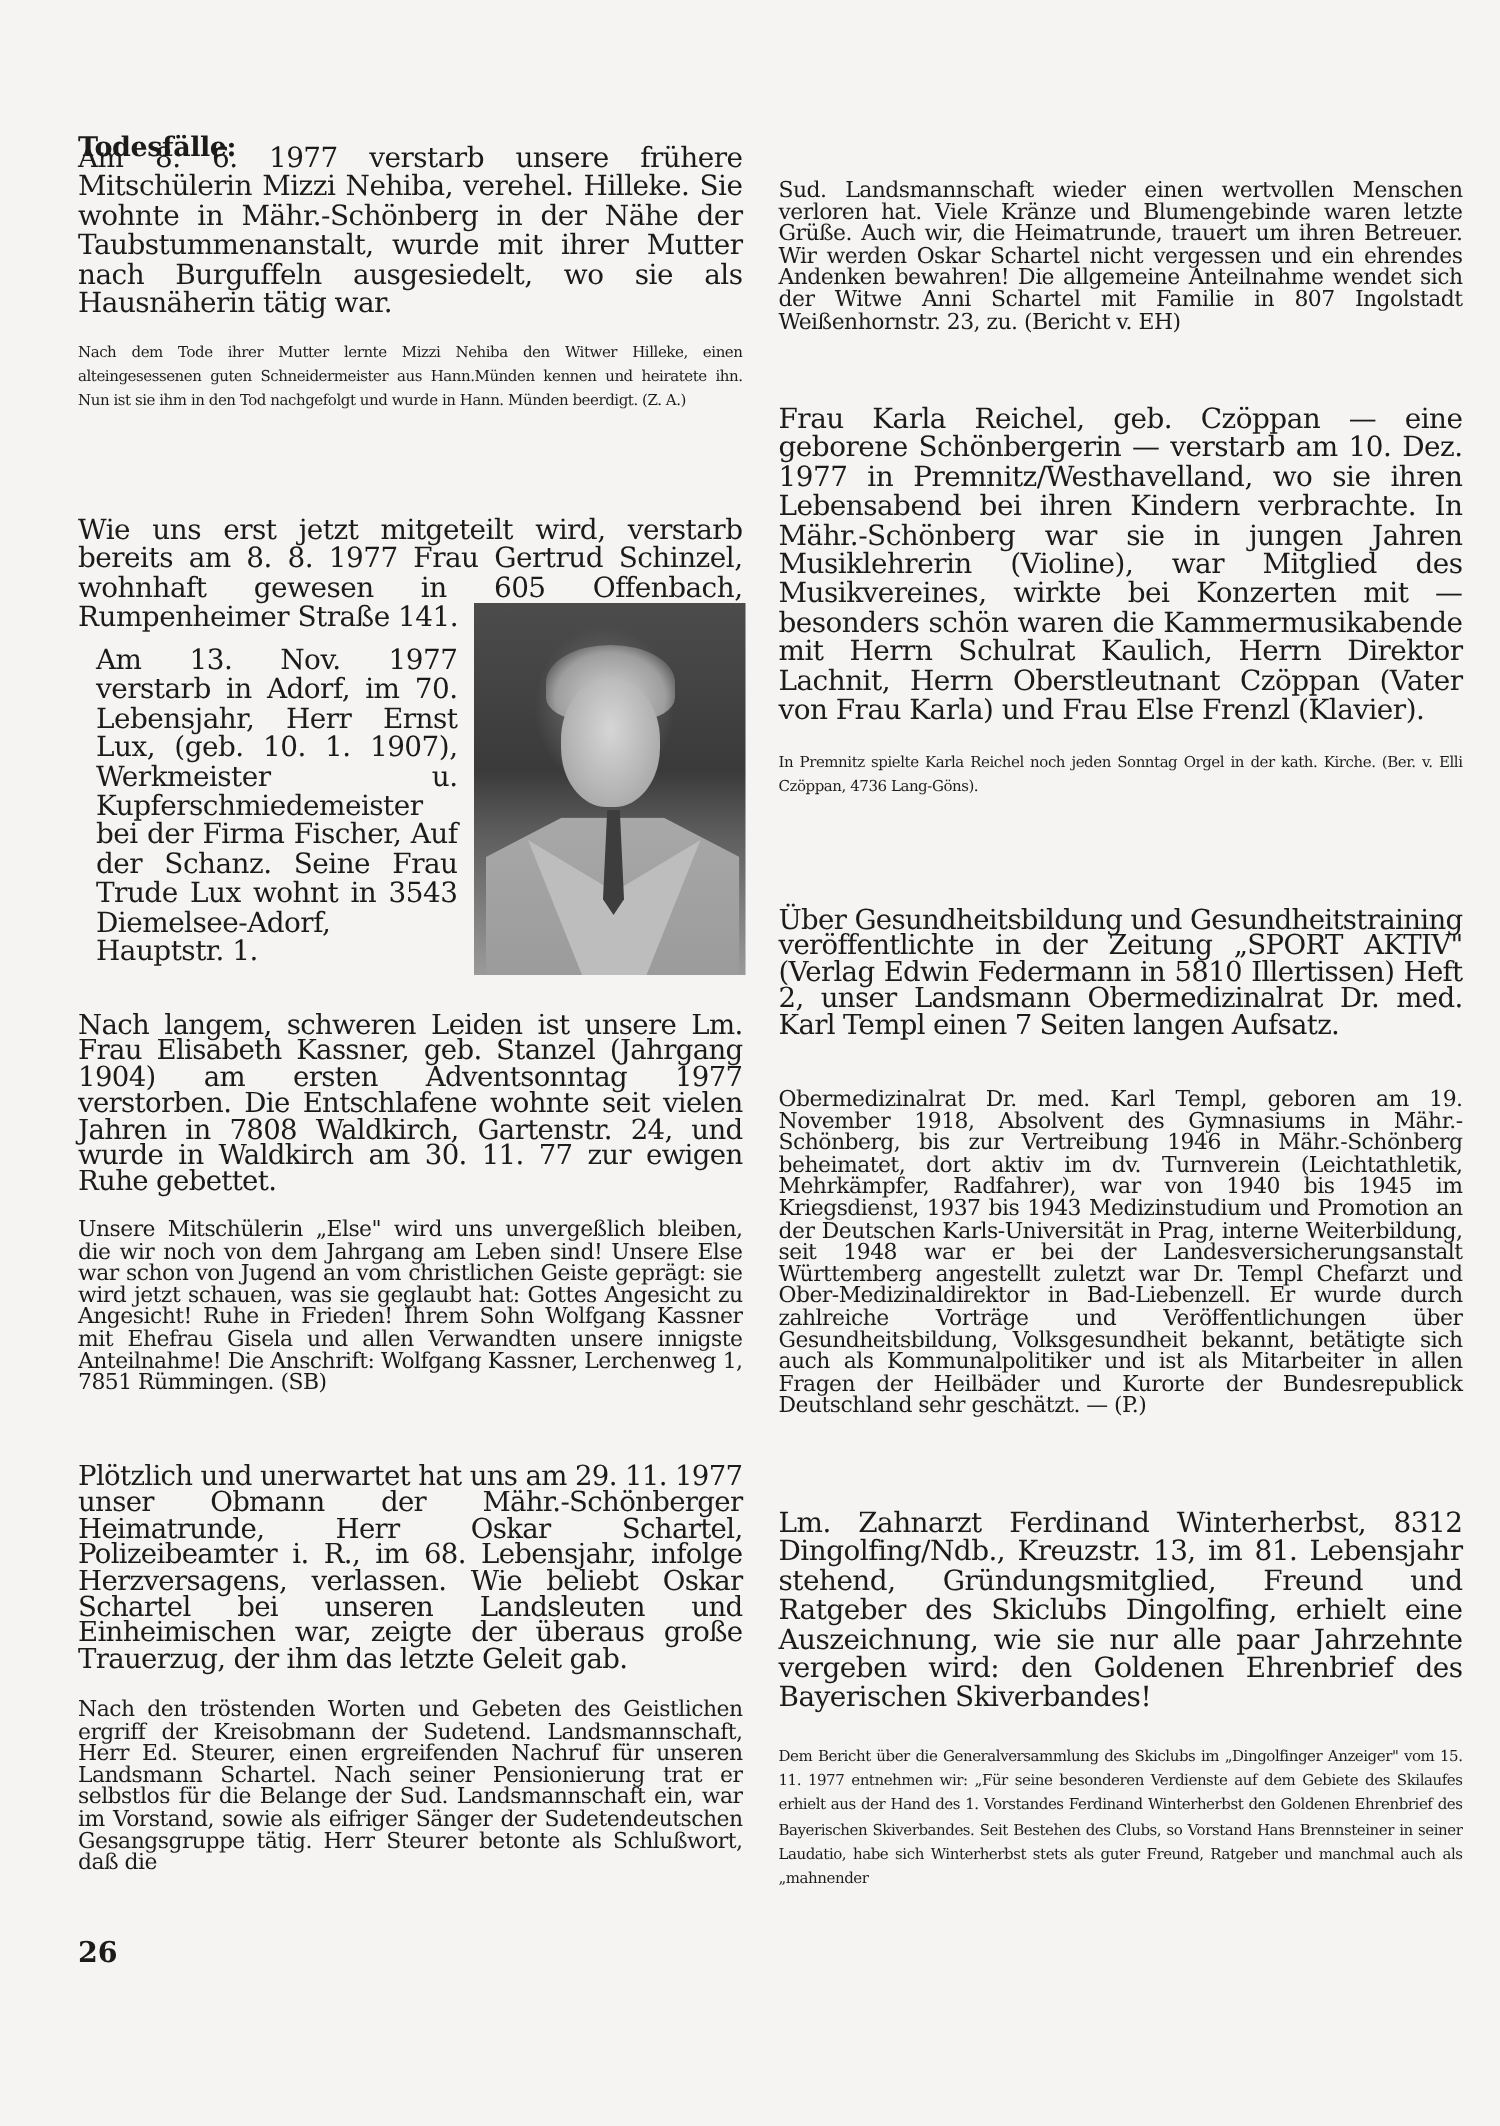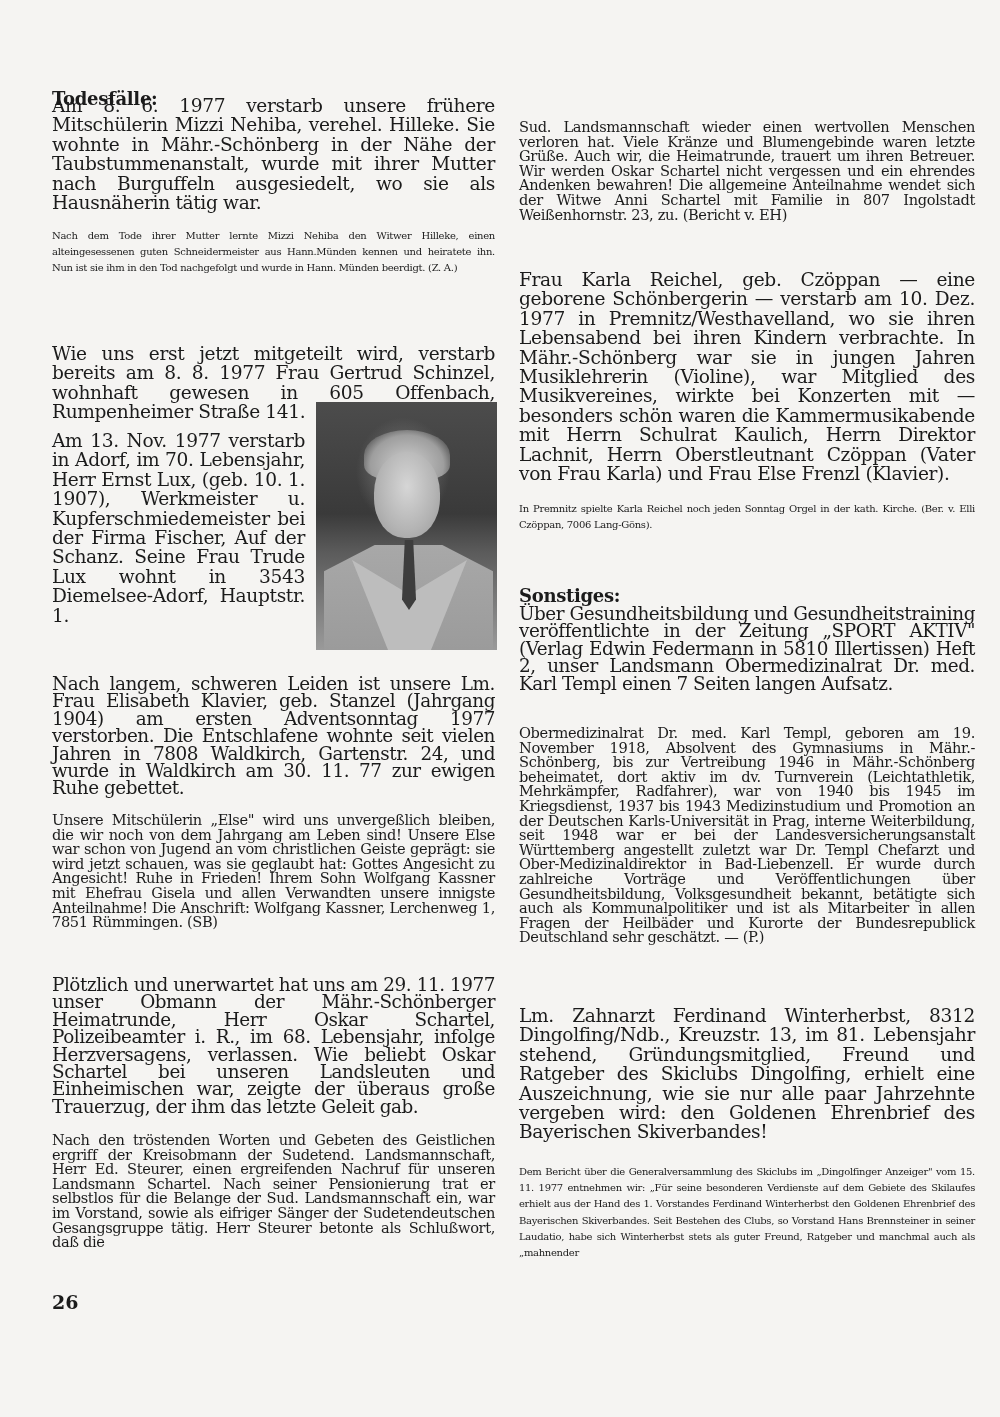--- a/index.html
+++ b/index.html
@@ -64,26 +64,26 @@
 
     <div class="blk big" style="top:20px;">
       <span>Am 8. 6. 1977 verstarb unsere frühere Mitschülerin </span><b>Mizzi Nehiba, verehel. Hilleke.</b><span> Sie wohnte in Mähr.-Schönberg in der Nähe der Taubstummenanstalt, wurde mit ihrer Mutter nach Burguffeln ausgesiedelt, wo sie als Hausnäherin tätig war.</span>
     </div>
     <div class="blk small" style="top:152px;">Nach dem Tode ihrer Mutter lernte Mizzi Nehiba den Witwer Hilleke, einen alteingesessenen guten Schneidermeister aus Hann.Münden kennen und heiratete ihn. Nun ist sie ihm in den Tod nachgefolgt und wurde in Hann. Münden beerdigt. (Z. A.)</div>
 
     <div class="blk big" style="top:268px;">
       <span>Wie uns erst jetzt mitgeteilt wird, verstarb bereits am 8. 8. 1977 Frau </span><b>Gertrud Schinzel,</b><span> wohnhaft gewesen in 605 Offenbach, Rumpenheimer Straße 141.</span>
     </div>
 
-    <div class="blk big" style="top:355px; right:190px;">
+    <div class="blk big" style="top:355px; right:190px;margin-left:12px;">
       <span>Am 13. Nov. 1977 verstarb in Adorf, im 70. Lebensjahr, Herr </span><b>Ernst Lux,</b><span> (geb. 10. 1. 1907), Werkmeister u. Kupferschmiedemeister bei der Firma Fischer, Auf der Schanz. Seine Frau Trude Lux wohnt in 3543 Diemelsee-Adorf, Hauptstr. 1.</span>
     </div>
 
     <div class="blk bigtight" style="top:599px;">
-      <span>Nach langem, schweren Leiden ist unsere Lm. Frau </span><b>Elisabeth Klavier,</b><span> geb. Stanzel (Jahrgang 1904) am ersten Adventsonntag 1977 verstorben. Die Entschlafene wohnte seit vielen Jahren in 7808 Waldkirch, Gartenstr. 24, und wurde in Waldkirch am 30. 11. 77 zur ewigen Ruhe gebettet.</span>
+      <span>Nach langem, schweren Leiden ist unsere Lm. Frau </span><b>Elisabeth Kassner,</b><span> geb. Stanzel (Jahrgang 1904) am ersten Adventsonntag 1977 verstorben. Die Entschlafene wohnte seit vielen Jahren in 7808 Waldkirch, Gartenstr. 24, und wurde in Waldkirch am 30. 11. 77 zur ewigen Ruhe gebettet.</span>
     </div>
     <div class="blk tight" style="top:737px;">Unsere Mitschülerin „Else" wird uns unvergeßlich bleiben, die wir noch von dem Jahrgang am Leben sind! Unsere Else war schon von Jugend an vom christlichen Geiste geprägt: sie wird jetzt schauen, was sie geglaubt hat: Gottes Angesicht zu Angesicht! Ruhe in Frieden! Ihrem Sohn Wolfgang Kassner mit Ehefrau Gisela und allen Verwandten unsere innigste Anteilnahme! Die Anschrift: Wolfgang Kassner, Lerchenweg 1, 7851 Rümmingen. (SB)</div>
 
     <div class="blk bigtight" style="top:900px;">
       <span>Plötzlich und unerwartet hat uns am 29. 11. 1977 unser Obmann der Mähr.-Schönberger Heimatrunde, Herr </span><b>Oskar Schartel,</b><span> Polizeibeamter i. R., im 68. Lebensjahr, infolge Herzversagens, verlassen. Wie beliebt Oskar Schartel bei unseren Landsleuten und Einheimischen war, zeigte der überaus große Trauerzug, der ihm das letzte Geleit gab.</span>
     </div>
     <div class="blk tight" style="top:1057px;">Nach den tröstenden Worten und Gebeten des Geistlichen ergriff der Kreisobmann der Sudetend. Landsmannschaft, Herr Ed. Steurer, einen ergreifenden Nachruf für unseren Landsmann Schartel. Nach seiner Pensionierung trat er selbstlos für die Belange der Sud. Landsmannschaft ein, war im Vorstand, sowie als eifriger Sänger der Sudetendeutschen Gesangsgruppe tätig. Herr Steurer betonte als Schlußwort, daß die</div>
   </div>
 
   <div class="photo" title="Portrait photo of Ernst Lux">
@@ -94,23 +94,22 @@
     <div class="hair"></div>
     <div class="face"></div>
   </div>
 
   <div class="col col-right" style="height:1210px;">
     <div class="blk tight" style="top:0;">Sud. Landsmannschaft wieder einen wertvollen Menschen verloren hat. Viele Kränze und Blumengebinde waren letzte Grüße. Auch wir, die Heimatrunde, trauert um ihren Betreuer. Wir werden Oskar Schartel nicht vergessen und ein ehrendes Andenken bewahren! Die allgemeine Anteilnahme wendet sich der Witwe Anni Schartel mit Familie in 807 Ingolstadt Weißenhornstr. 23, zu. (Bericht v. EH)</div>
 
     <div class="blk big" style="top:150px;">
       <span>Frau </span><b>Karla Reichel,</b><span> geb. Czöppan — eine geborene Schönbergerin — verstarb am 10. Dez. 1977 in Premnitz/Westhavelland, wo sie ihren Lebensabend bei ihren Kindern verbrachte. In Mähr.-Schönberg war sie in jungen Jahren Musiklehrerin (Violine), war Mitglied des Musikvereines, wirkte bei Konzerten mit — besonders schön waren die Kammermusikabende mit Herrn Schulrat Kaulich, Herrn Direktor Lachnit, Herrn Oberstleutnant Czöppan (Vater von Frau Karla) und Frau Else Frenzl (Klavier).</span>
     </div>
-    <div class="blk small" style="top:381px;">In Premnitz spielte Karla Reichel noch jeden Sonntag Orgel in der kath. Kirche. (Ber. v. Elli Czöppan, 7006 Lang-Göns).</div>
+    <div class="blk small" style="top:381px;">In Premnitz spielte Karla Reichel noch jeden Sonntag Orgel in der kath. Kirche. (Ber. v. Elli Czöppan, 4736 Lang-Göns).</div>
 
-    <div class="blk head" style="top:465px;">Sonstiges:</div>
     <div class="blk bigtight" style="top:485px;">
       <span>Über Gesundheitsbildung und Gesundheitstraining veröffentlichte in der Zeitung „SPORT AKTIV" (Verlag Edwin Federmann in 5810 Illertissen) Heft 2, unser Landsmann Obermedizinalrat </span><b>Dr. med. Karl Templ</b><span> einen 7 Seiten langen Aufsatz.</span>
     </div>
     <div class="blk tight" style="top:606px;">Obermedizinalrat Dr. med. Karl Templ, geboren am 19. November 1918, Absolvent des Gymnasiums in Mähr.-Schönberg, bis zur Vertreibung 1946 in Mähr.-Schönberg beheimatet, dort aktiv im dv. Turnverein (Leichtathletik, Mehrkämpfer, Radfahrer), war von 1940 bis 1945 im Kriegsdienst, 1937 bis 1943 Medizinstudium und Promotion an der Deutschen Karls-Universität in Prag, interne Weiterbildung, seit 1948 war er bei der Landesversicherungsanstalt Württemberg angestellt zuletzt war Dr. Templ Chefarzt und Ober-Medizinaldirektor in Bad-Liebenzell. Er wurde durch zahlreiche Vorträge und Veröffentlichungen über Gesundheitsbildung, Volksgesundheit bekannt, betätigte sich auch als Kommunalpolitiker und ist als Mitarbeiter in allen Fragen der Heilbäder und Kurorte der Bundesrepublick Deutschland sehr geschätzt. — (P.)</div>
 
     <div class="blk big" style="top:886px;">
       <span>Lm. Zahnarzt </span><b>Ferdinand Winterherbst,</b><span> 8312 Dingolfing/Ndb., Kreuzstr. 13, im 81. Lebensjahr stehend, Gründungsmitglied, Freund und Ratgeber des Skiclubs Dingolfing, erhielt eine Auszeichnung, wie sie nur alle paar Jahrzehnte vergeben wird: den Goldenen Ehrenbrief des Bayerischen Skiverbandes!</span>
     </div>
     <div class="blk small" style="top:1044px;">
       <span>Dem Bericht über die Generalversammlung des Skiclubs im „Dingolfinger Anzeiger" vom 15. 11. 1977 entnehmen wir: „Für seine besonderen Verdienste auf dem Gebiete des Skilaufes erhielt aus der Hand des 1. Vorstandes </span><b>Ferdinand Winterherbst</b><span> den Goldenen Ehrenbrief des Bayerischen Skiverbandes. Seit Bestehen des Clubs, so Vorstand Hans Brennsteiner in seiner Laudatio, habe sich Winterherbst stets als guter Freund, Ratgeber und manchmal auch als „mahnender</span>

